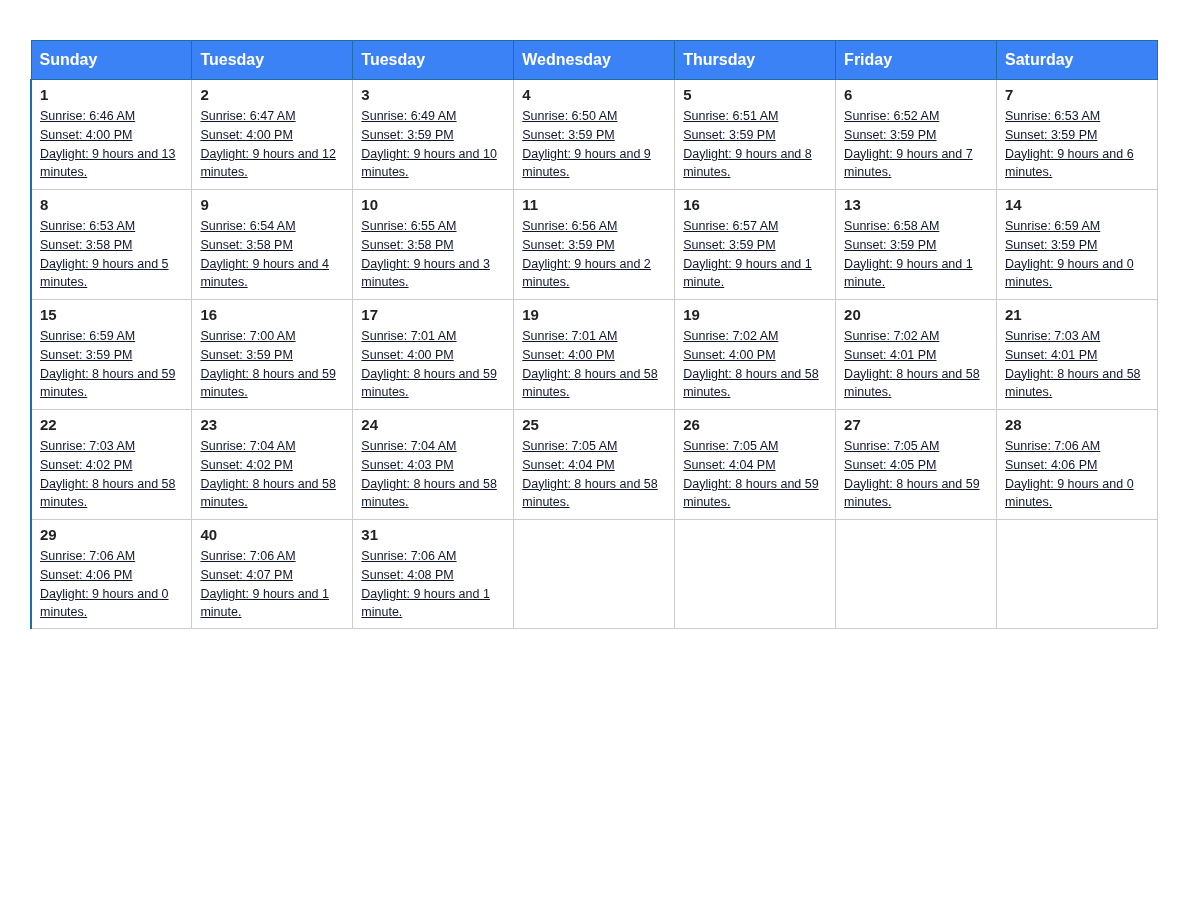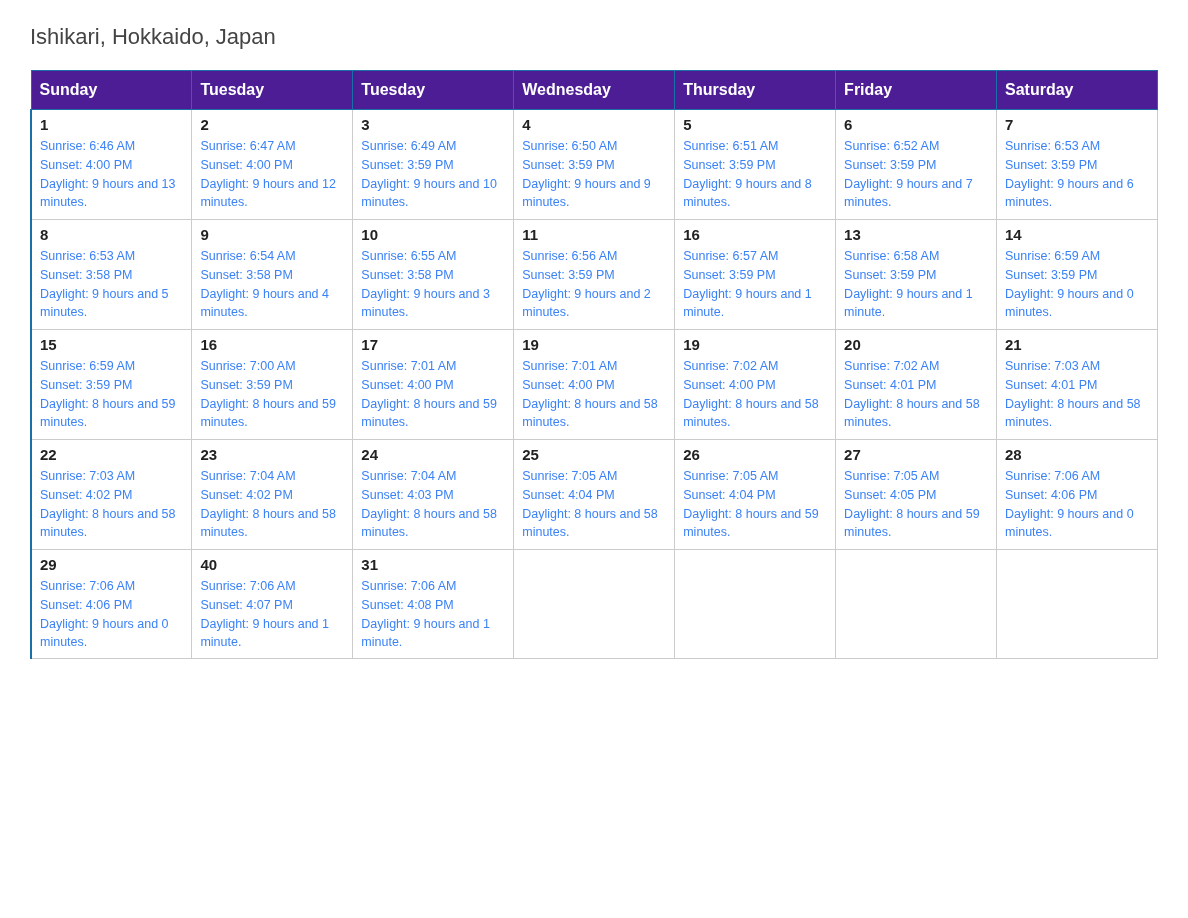--- a/index.html
+++ b/index.html
@@ -59,21 +59,21 @@
       font-size: 22px;
       color: #444;
       margin-top: 4px;
     }
     table {
       width: 100%;
       border-collapse: collapse;
       table-layout: fixed;
     }
     thead tr th {
-      background-color: #4c1d95;
+      background-color: #3b82f6;
       color: #ffffff;
       font-size: 16px;
       font-weight: bold;
       padding: 10px 8px;
       text-align: left;
       border: 1px solid #1a6fa8;
     }
     tbody tr td {
       vertical-align: top;
       padding: 6px 8px;
@@ -87,35 +87,35 @@
     }
     .day-number {
       font-size: 15px;
       font-weight: bold;
       margin-bottom: 4px;
       display: block;
     }
     .day-info {
       font-size: 12.5px;
       line-height: 1.5;
-      color: #3b82f6;
+      color: #0f172a;
+      text-decoration: underline;
     }
     .empty-cell {
       background: #fff;
     }
     tbody tr td:first-child {
       border-left: 2px solid #1a6fa8;
     }
   </style>
 </head>
 <body>
 
 <div class="header-row">
   <div class="title-block">
-    <div class="calendar-subtitle">Ishikari, Hokkaido, Japan</div>
   </div>
 </div>
 
 <table>
   <thead>
     <tr>
     <th>Sunday</th>
         <th>Tuesday</th>
         <th>Tuesday</th>
         <th>Wednesday</th>

